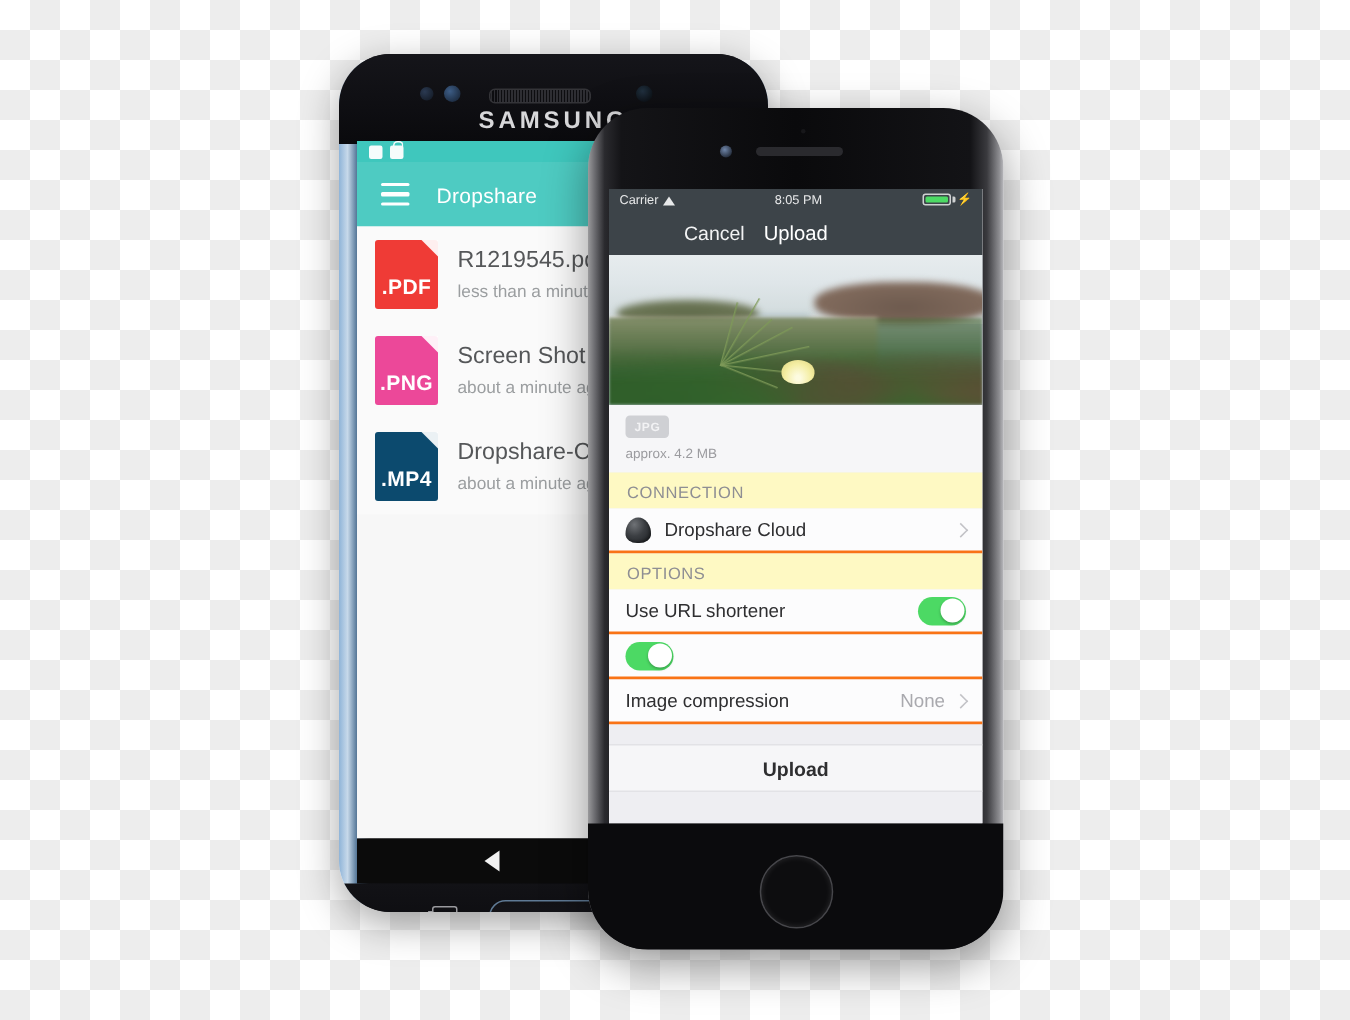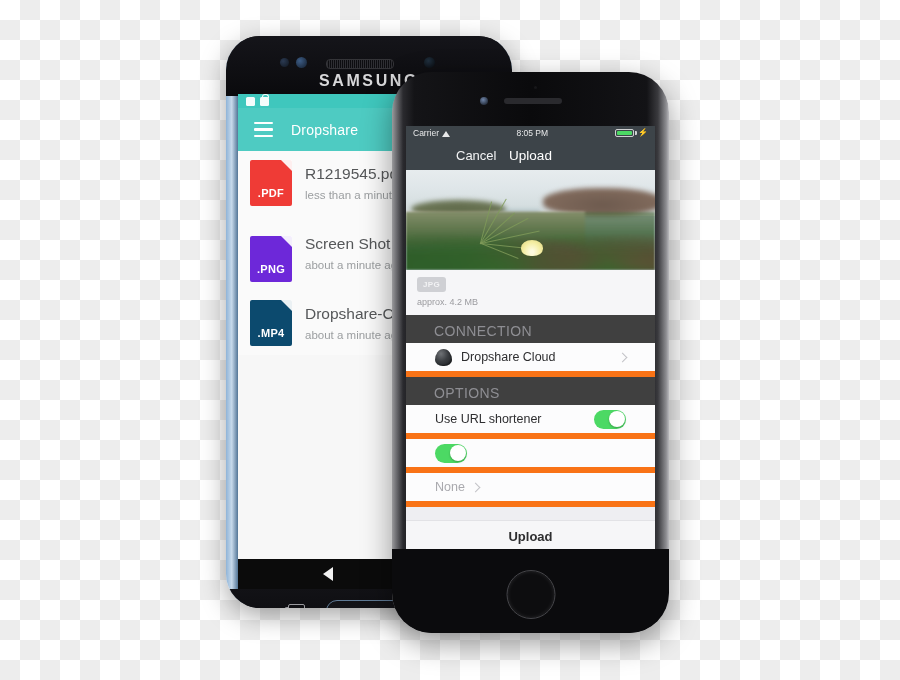--- a/index.html
+++ b/index.html
@@ -59,23 +59,23 @@
   .and-row{display:flex;align-items:center;padding:9px 0 9px 12px;gap:13px;}
   .fileicon{
     width:42px;height:46px;border-radius:2px;position:relative;flex:none;
     display:flex;align-items:flex-end;justify-content:center;
     padding-bottom:7px;box-sizing:border-box;
   }
   .fileicon::after{
     content:"";position:absolute;right:0;top:0;border-width:0 11px 11px 0;border-style:solid;
     border-color:transparent rgba(255,255,255,.92) transparent transparent;
   }
-  .fileicon span{color:#fff;font-size:11px;font-weight:700;letter-spacing:.3px;}
+  .fileicon span{color:#fff;font-size:14px;font-weight:700;letter-spacing:.3px;}
   .fi-pdf{background:#ef3b36;}
-  .fi-png{background:#6d28d9;margin-top:12px;}
+  .fi-png{background:#ec4899;}
   .fi-mp4{background:#0c4a6e;}
   .and-meta{min-width:0;overflow:hidden;}
   .and-fname{font-size:15.5px;color:#555759;white-space:nowrap;margin-bottom:6px;}
   .and-ftime{font-size:11.5px;color:#9b9ea0;white-space:nowrap;}
   .and-navbar{
     position:absolute;left:12px;top:523px;width:262px;height:30px;background:#0b0b0b;
     display:flex;align-items:center;justify-content:center;gap:66px;
   }
   .nav-back{width:0;height:0;border-style:solid;border-width:7px 10px 7px 0;border-color:transparent #f2f2f2 transparent transparent;}
   .nav-home{width:13px;height:13px;border:2px solid #f2f2f2;border-radius:50%;}
@@ -136,23 +136,23 @@
     filter:blur(.9px);}
   .ph-stalk{position:absolute;background:#7f9a59;transform-origin:bottom left;filter:blur(.4px);opacity:.85;}
   .ph-flower{position:absolute;left:46%;top:70%;width:22px;height:16px;border-radius:50% 50% 45% 45%;
     background:radial-gradient(ellipse at 50% 75%,#fdfbe0 10%,#f4eea4 55%,#ddd37a 100%);filter:blur(.5px);}
 
   .fileblock{background:#f6f6f8;padding:7px 11px 8px;}
   .fname-row{display:flex;align-items:center;justify-content:space-between;}
   .ios-fname{font-size:15.5px;font-weight:700;color:#2e2e30;letter-spacing:-.2px;}
   .ios-badge{background:#cfd0d4;color:#f2f2f4;font-size:8px;font-weight:700;border-radius:3px;padding:3px 6px;letter-spacing:.4px;}
   .ios-size{font-size:9px;color:#9b9b9f;margin-top:5px;}
-  .ios-grouphdr{font-size:14px;color:#8e8e93;letter-spacing:.4px;padding:8px 28px 4px;background:#404040;}
-  .ios-cell{background:#fcfcfd;display:flex;align-items:center;padding:0 29px;height:28px;
-    border-bottom:6px solid #f97316;}
+  .ios-grouphdr{font-size:11px;color:#8e8e93;letter-spacing:.4px;padding:8px 12px 4px;background:#fef9c3;}
+  .ios-cell{background:#fcfcfd;display:flex;align-items:center;padding:0 11px;height:28px;
+    border-bottom:2px solid #f97316;}
   .ios-cell .lbl{flex:1;font-size:12.5px;color:#2e2e30;}
   .drop-icon{width:17px;height:17px;margin-right:9px;flex:none;
     background:radial-gradient(ellipse at 35% 28%,#6f7276 0%,#3b3e42 45%,#1d2023 100%);
     border-radius:60% 60% 55% 55% / 78% 78% 42% 42%;transform:rotate(0deg);
     box-shadow:inset -1px -1px 2px rgba(0,0,0,.4);}
   .chev{width:6px;height:6px;border-right:1.6px solid #c2c2c6;border-top:1.6px solid #c2c2c6;transform:rotate(45deg);}
   .val{font-size:12.5px;color:#a9a9ae;margin-right:7px;}
   .toggle{width:32px;height:19px;border-radius:10px;background:#4cd964;position:relative;flex:none;}
   .toggle i{position:absolute;right:1.5px;top:1.5px;width:16px;height:16px;border-radius:50%;background:#fff;
     box-shadow:0 1px 2px rgba(0,0,0,.28);}
@@ -310,20 +310,21 @@
           </div>
       </div>
 
       <div class="ios-cell">
         <div class="toggle">
             <i></i>
           </div>
       </div>
 
       <div class="ios-cell">
+        <div class="lbl">Image compression</div>
         <div class="val">None</div>
         <div class="chev"></div>
       </div>
 
       <div class="ios-gap"></div>
 
       <div class="ios-upload">
         <span>Upload</span>
       </div>
 

